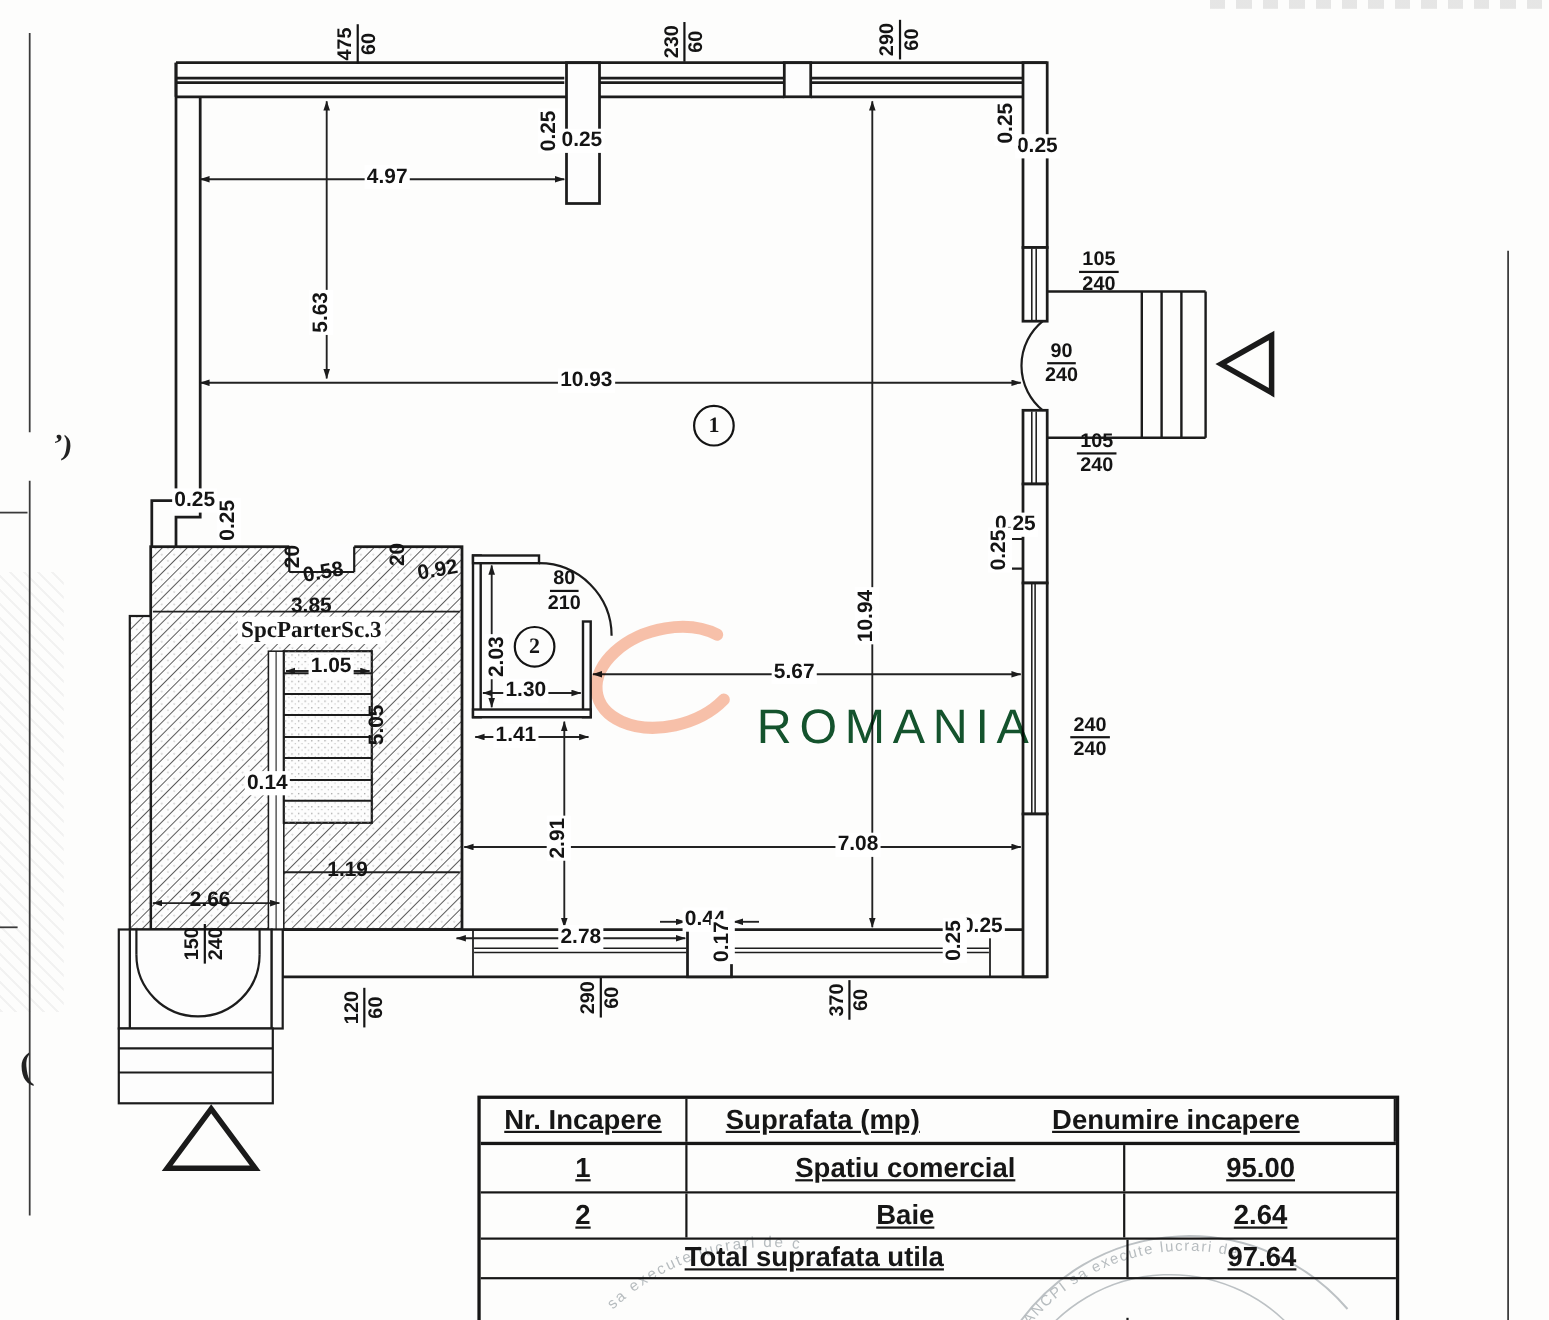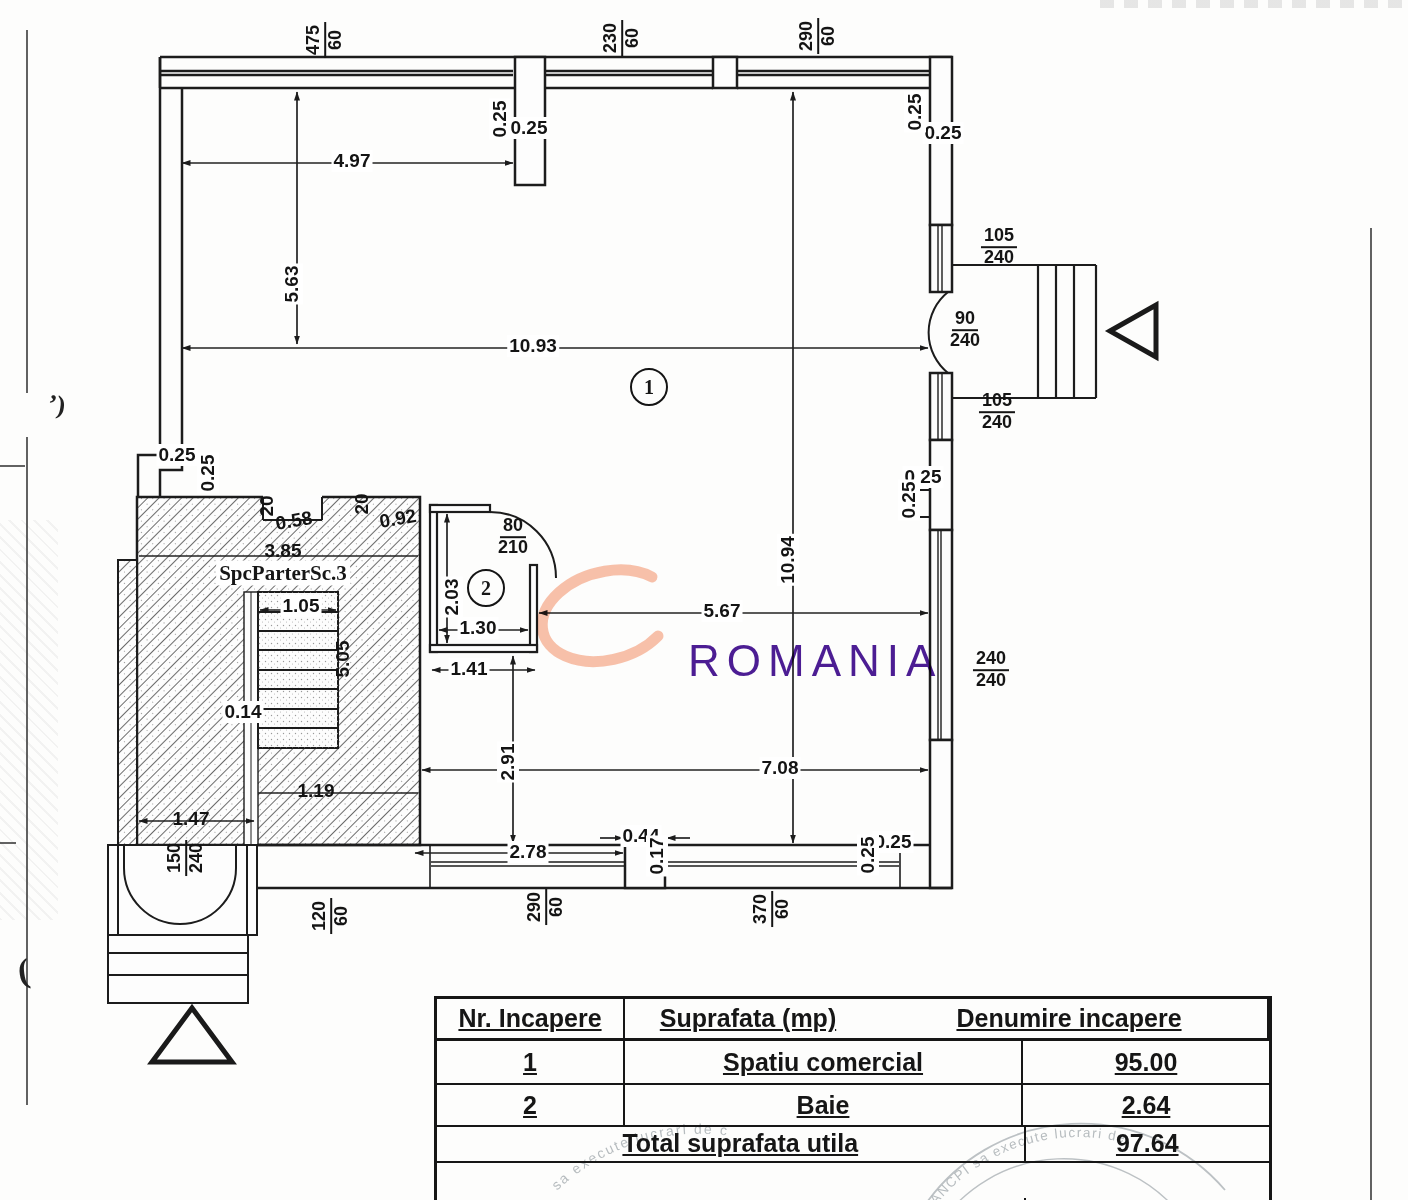--- a/index.html
+++ b/index.html
@@ -20,21 +20,21 @@
   .fr .n{border-bottom:2px solid #141414;padding:0 3px;}
   .fr .d{padding:0 3px;}
 
   .circ{position:absolute;width:34px;height:34px;border:2.5px solid #141414;border-radius:50%;
         display:flex;align-items:center;justify-content:center;
         font:bold 20px "Liberation Serif",serif;z-index:6;background:transparent;}
   .stairlbl{position:absolute;font:bold 21px "Liberation Serif",serif;background:#fff;
         padding:0 3px;z-index:6;white-space:nowrap;}
 
   .wm-text{position:absolute;left:688px;top:636px;font:400 44px "Liberation Sans",sans-serif;
-        color:#4c1d95;letter-spacing:7px;z-index:7;mix-blend-mode:multiply;}
+        color:#14532d;letter-spacing:7px;z-index:7;mix-blend-mode:multiply;}
 
   .ink{position:absolute;font:bold 26px "Liberation Serif",serif;color:#222;z-index:5;}
 
   .scanstrip{position:absolute;left:1100px;top:0;width:308px;height:8px;opacity:.45;
       background:repeating-linear-gradient(90deg,#c9c9c9 0 14px,transparent 14px 24px);z-index:4;}
   .leftgrain{position:absolute;left:0;top:520px;width:58px;height:400px;opacity:.30;
       background:repeating-linear-gradient(45deg,#d9d9d9 0 2px,transparent 2px 9px);z-index:1;}
 
   
   .tbl{position:absolute;left:434px;top:996px;width:838px;border:3px solid #161616;
@@ -251,21 +251,21 @@
 <span class="dim" style="left:533px;top:346px;transform:translate(-50%,-50%)">10.93</span>
 <span class="dim" style="left:722px;top:611px;transform:translate(-50%,-50%)">5.67</span>
 <span class="dim" style="left:478px;top:628px;transform:translate(-50%,-50%)">1.30</span>
 <span class="dim" style="left:469px;top:669px;transform:translate(-50%,-50%)">1.41</span>
 <span class="dim" style="left:780px;top:768px;transform:translate(-50%,-50%)">7.08</span>
 <span class="dim" style="left:528px;top:852px;transform:translate(-50%,-50%)">2.78</span>
 <span class="dim" style="left:641px;top:836px;transform:translate(-50%,-50%)">0.44</span>
 <span class="dim nobg" style="left:283px;top:551px;transform:translate(-50%,-50%)">3.85</span>
 <span class="dim" style="left:301px;top:606px;transform:translate(-50%,-50%)">1.05</span>
 <span class="dim nobg" style="left:316px;top:791px;transform:translate(-50%,-50%)">1.19</span>
-<span class="dim nobg" style="left:191px;top:819px;transform:translate(-50%,-50%)">1.47</span>
+<span class="dim nobg" style="left:191px;top:819px;transform:translate(-50%,-50%)">2.66</span>
 <span class="dim" style="left:243px;top:712px;transform:translate(-50%,-50%)">0.14</span>
 
 <span class="dim" style="left:529px;top:128px;transform:translate(-50%,-50%)">0.25</span>
 <span class="dim" style="left:943px;top:133px;transform:translate(-50%,-50%)">0.25</span>
 <span class="dim" style="left:177px;top:455px;transform:translate(-50%,-50%)">0.25</span>
 <span class="dim" style="left:923px;top:477px;transform:translate(-50%,-50%)">0.25</span>
 <span class="dim" style="left:893px;top:842px;transform:translate(-50%,-50%)">0.25</span>
 
 <span class="dim" style="left:292px;top:284px;transform:translate(-50%,-50%) rotate(-90deg)">5.63</span>
 <span class="dim" style="left:788px;top:560px;transform:translate(-50%,-50%) rotate(-90deg)">10.94</span>

